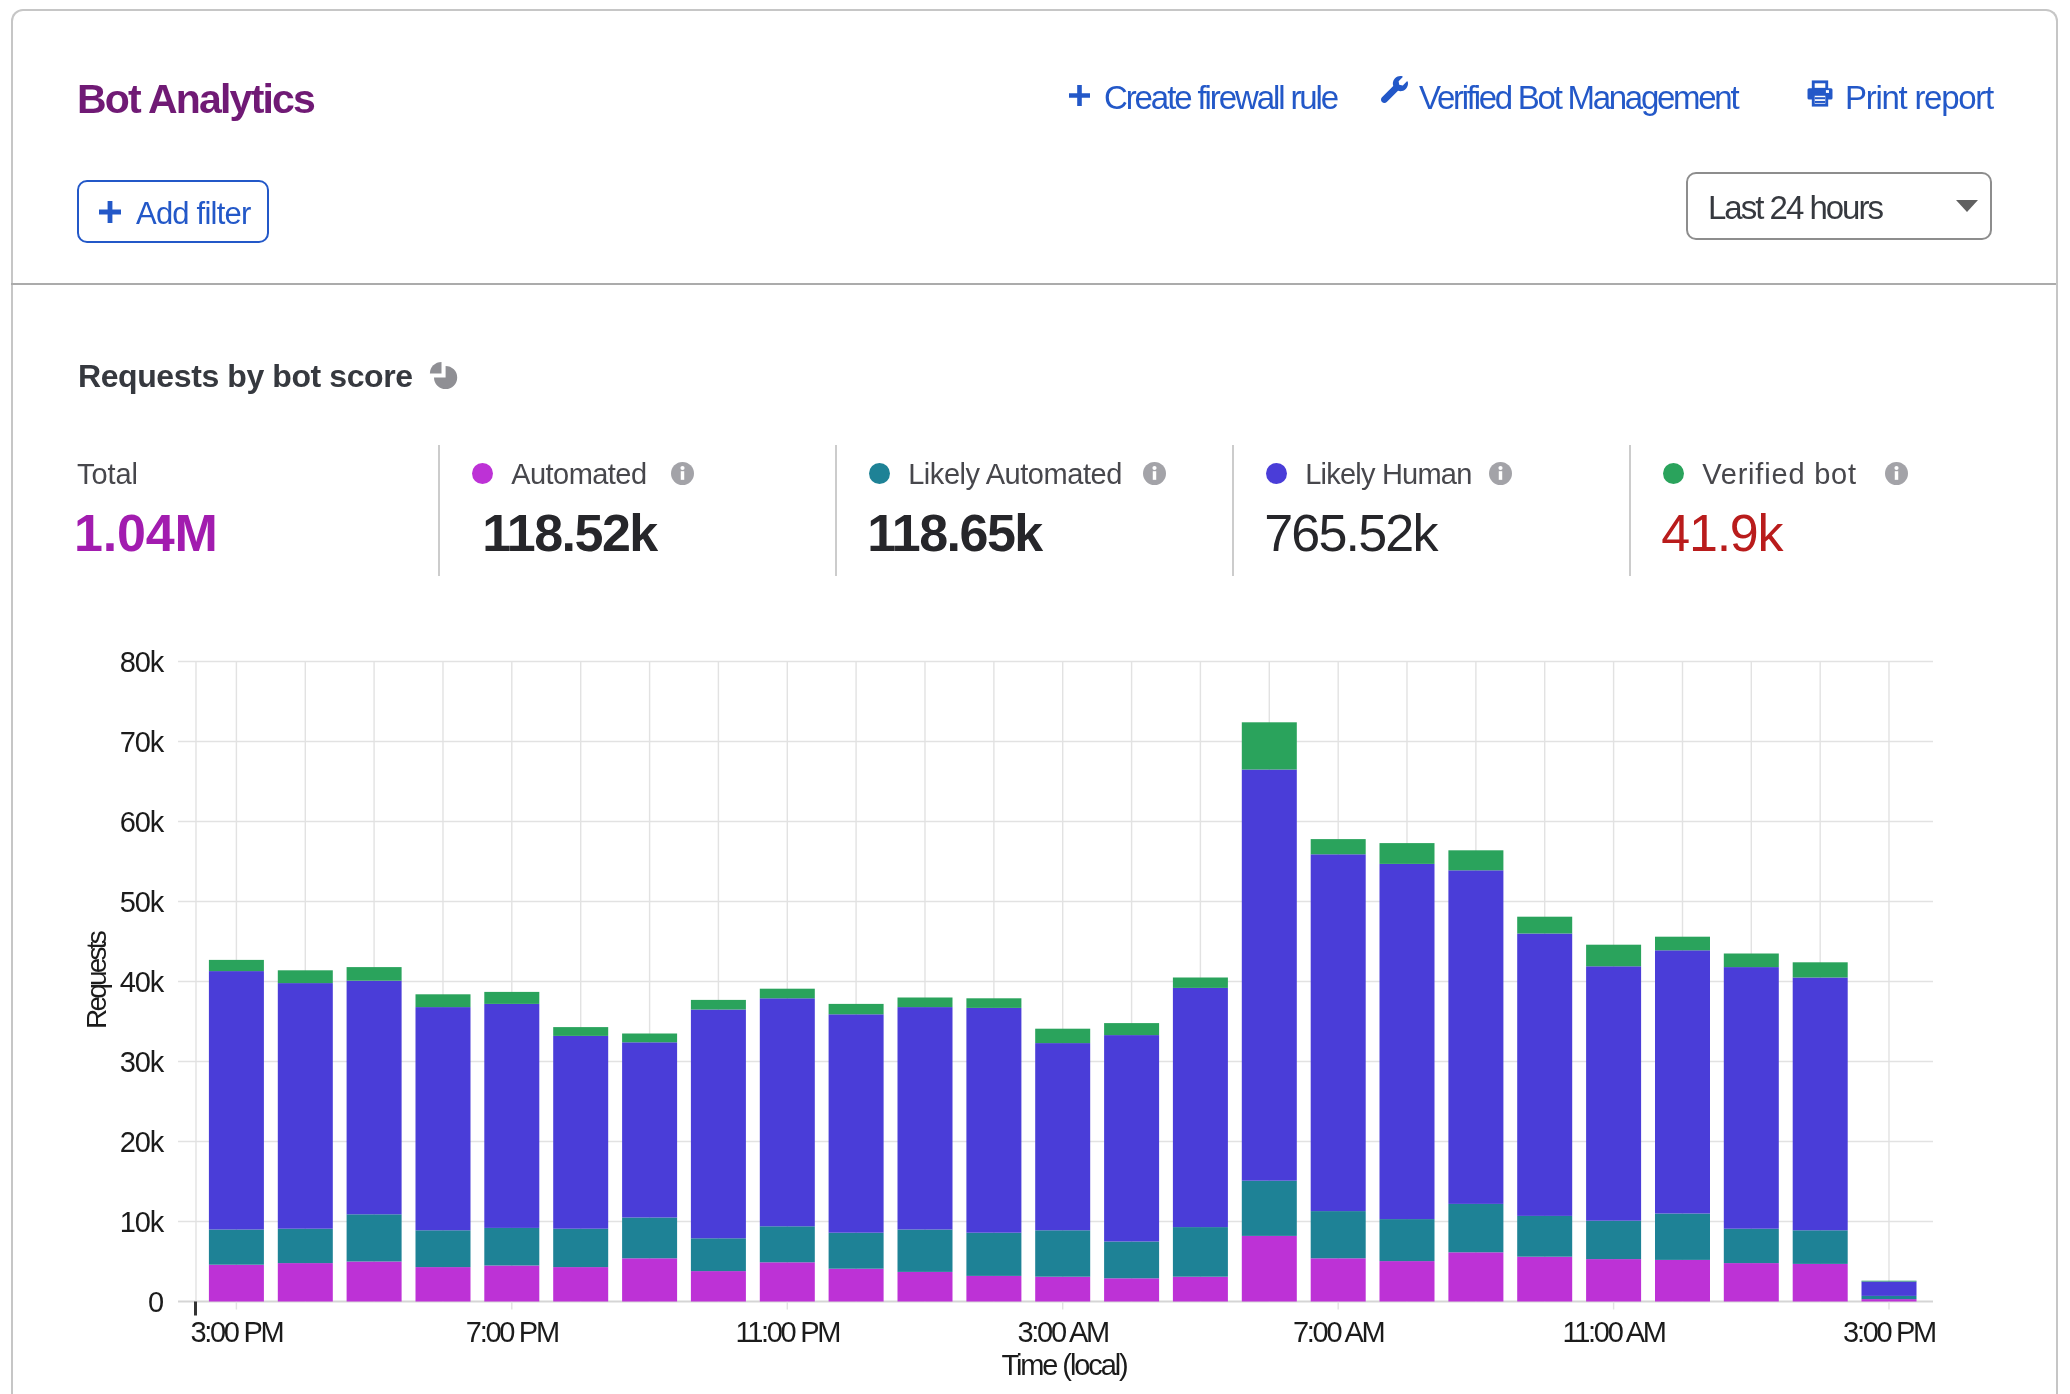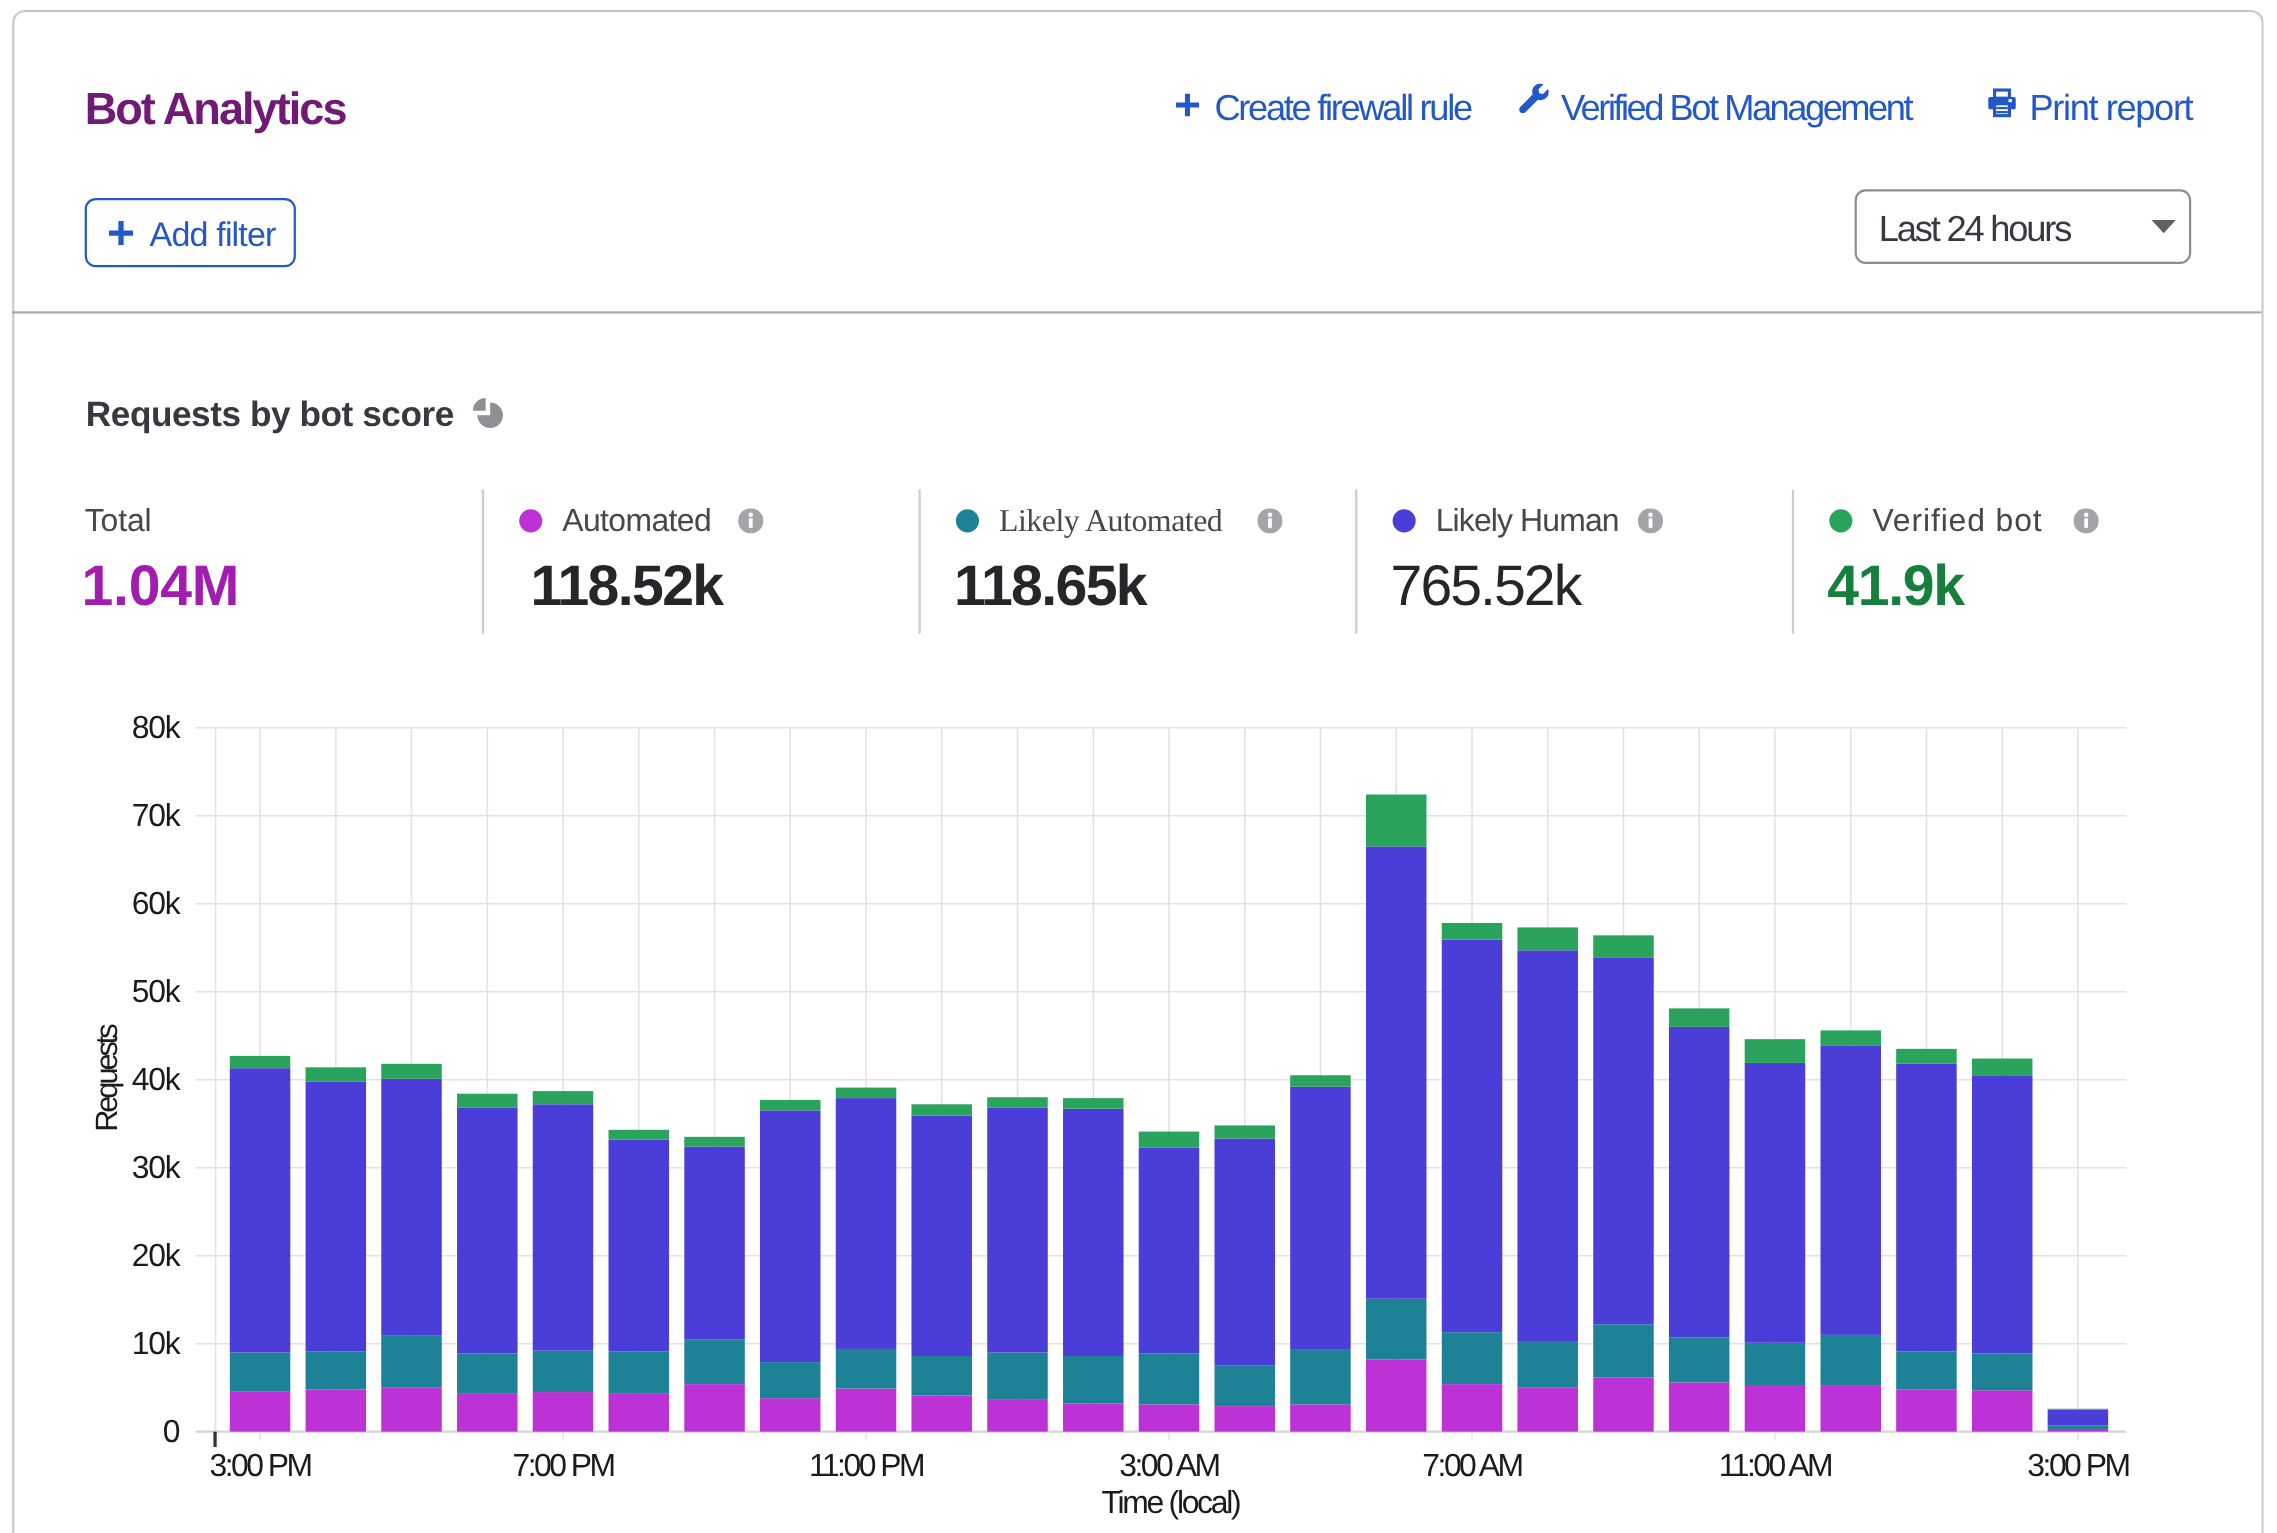--- a/index.html
+++ b/index.html
@@ -53,38 +53,38 @@
 <div class="abs" style="left:74px;top:506.6px;font-size:52px;line-height:1;color:#a21caf;font-weight:700;letter-spacing:-0.2px;">1.04M</div>
 <span class="abs" style="left:472.2px;top:462.8px;width:21px;height:21px;border-radius:50%;background:#bd32d6"></span>
 <div class="abs" style="left:511.2px;top:459.9px;font-size:29px;line-height:1;color:#47474c;letter-spacing:-0.55px;">Automated</div>
 <div class="abs" style="left:470.2px;top:506.6px;font-size:52px;line-height:1;color:#26262a;font-weight:700;letter-spacing:-1.5px;margin-left:12px;">118.52k</div>
 <svg class="abs" style="left:670.5px;top:461.8px" width="23" height="23" viewBox="0 0 16 16">
     <circle cx="8" cy="8" r="8" fill="#a3a3a8"></circle>
     <rect x="6.8" y="6.4" width="2.4" height="6" fill="#fff"></rect>
     <circle cx="8" cy="4.2" r="1.45" fill="#fff"></circle>
   </svg>
 <span class="abs" style="left:869.2px;top:462.8px;width:21px;height:21px;border-radius:50%;background:#1e8296"></span>
-<div class="abs" style="left:908.2px;top:459.9px;font-size:29px;line-height:1;color:#47474c;letter-spacing:-0.45px;font-family:Liberation Serif, serif;">Likely Automated</div>
+<div class="abs" style="left:908.2px;top:459.9px;font-size:29px;line-height:1;color:#47474c;letter-spacing:-0.45px;">Likely Automated</div>
 <div class="abs" style="left:867.2px;top:506.6px;font-size:52px;line-height:1;color:#26262a;font-weight:700;letter-spacing:-1.5px;">118.65k</div>
 <svg class="abs" style="left:1142.5px;top:461.8px" width="23" height="23" viewBox="0 0 16 16">
     <circle cx="8" cy="8" r="8" fill="#a3a3a8"></circle>
     <rect x="6.8" y="6.4" width="2.4" height="6" fill="#fff"></rect>
     <circle cx="8" cy="4.2" r="1.45" fill="#fff"></circle>
   </svg>
 <span class="abs" style="left:1266.2px;top:462.8px;width:21px;height:21px;border-radius:50%;background:#4a3dd8"></span>
 <div class="abs" style="left:1305.2px;top:459.9px;font-size:29px;line-height:1;color:#47474c;letter-spacing:-0.78px;text-align:right;">Likely Human</div>
 <div class="abs" style="left:1264.2px;top:506.6px;font-size:52px;line-height:1;color:#26262a;font-weight:400;letter-spacing:-1.8px;">765.52k</div>
 <svg class="abs" style="left:1488.5px;top:461.8px" width="23" height="23" viewBox="0 0 16 16">
     <circle cx="8" cy="8" r="8" fill="#a3a3a8"></circle>
     <rect x="6.8" y="6.4" width="2.4" height="6" fill="#fff"></rect>
     <circle cx="8" cy="4.2" r="1.45" fill="#fff"></circle>
   </svg>
 <span class="abs" style="left:1663.2px;top:462.8px;width:21px;height:21px;border-radius:50%;background:#2aa35c"></span>
 <div class="abs" style="left:1702.2px;top:459.9px;font-size:29px;line-height:1;color:#47474c;letter-spacing:0.8px;">Verified bot</div>
-<div class="abs" style="left:1661.2px;top:506.6px;font-size:52px;line-height:1;color:#15803d;font-weight:700;letter-spacing:-1.2px;">41.9k</div>
+<div class="abs" style="left:1661.2px;top:506.6px;font-size:52px;line-height:1;color:#b91c1c;font-weight:400;letter-spacing:-1.2px;">41.9k</div>
 <svg class="abs" style="left:1884.5px;top:461.8px" width="23" height="23" viewBox="0 0 16 16">
     <circle cx="8" cy="8" r="8" fill="#a3a3a8"></circle>
     <rect x="6.8" y="6.4" width="2.4" height="6" fill="#fff"></rect>
     <circle cx="8" cy="4.2" r="1.45" fill="#fff"></circle>
   </svg>
 
 <svg width="2070" height="1394" viewBox="0 0 2070 1394" style="position:absolute;left:0;top:0">
 <line x1="178.0" y1="1301.5" x2="1933.0" y2="1301.5" stroke="#d5d5d5" stroke-width="2"></line>
 <line x1="178.0" y1="1221.5" x2="1933.0" y2="1221.5" stroke="#e2e2e2" stroke-width="1.4"></line>
 <line x1="178.0" y1="1141.5" x2="1933.0" y2="1141.5" stroke="#e2e2e2" stroke-width="1.4"></line>

